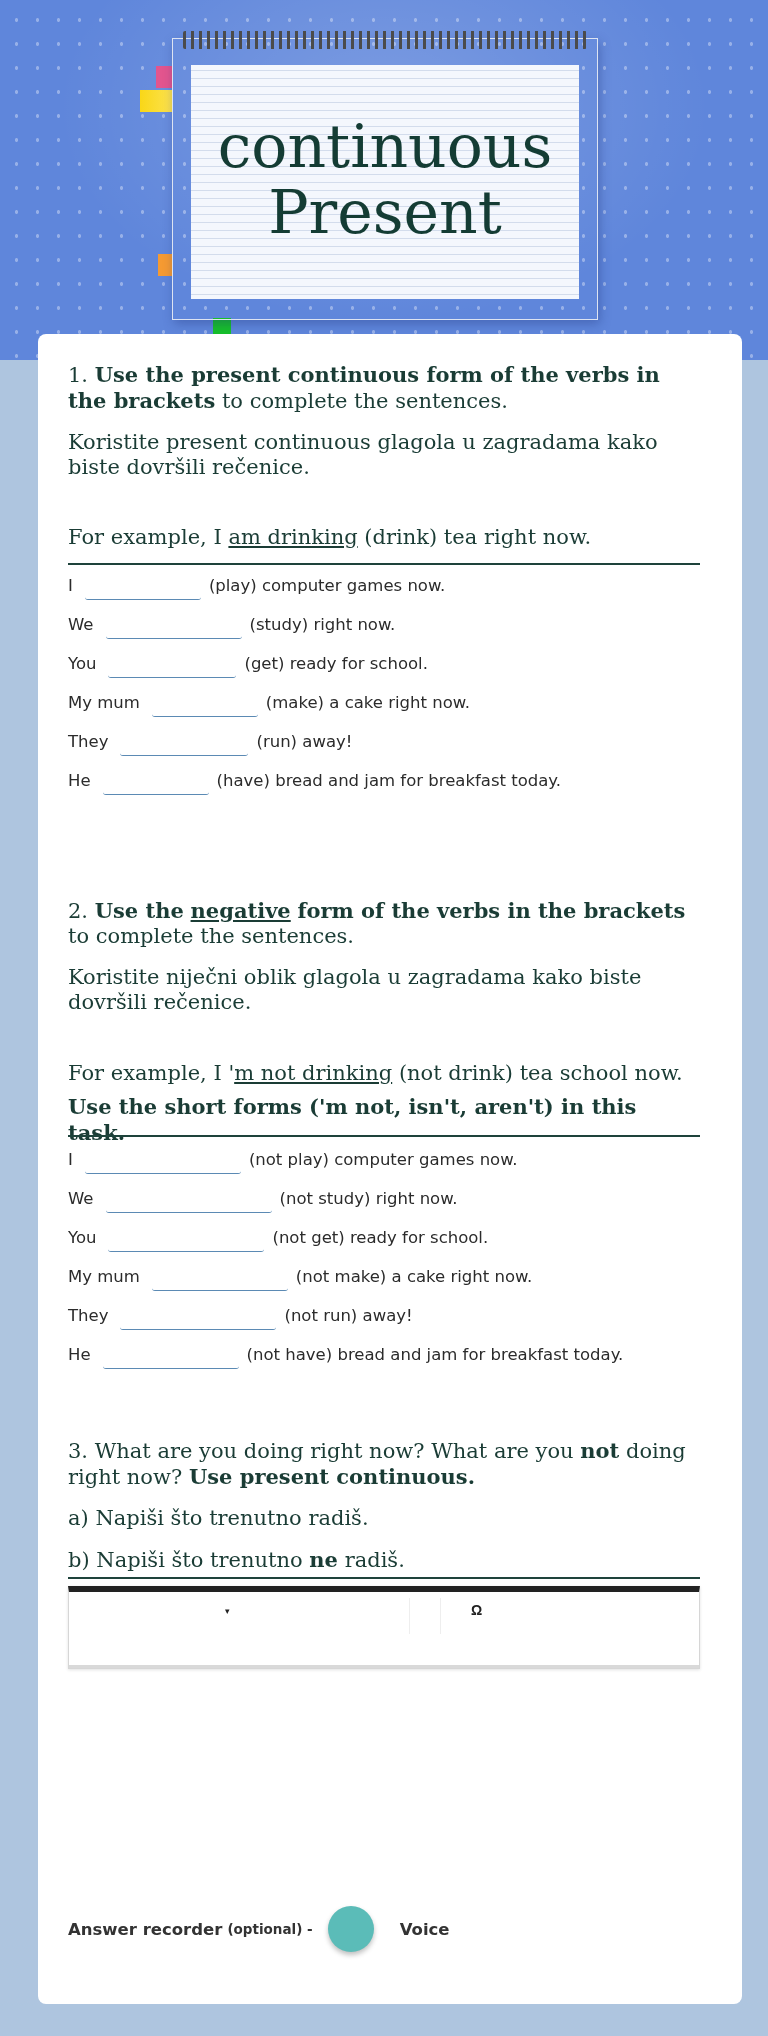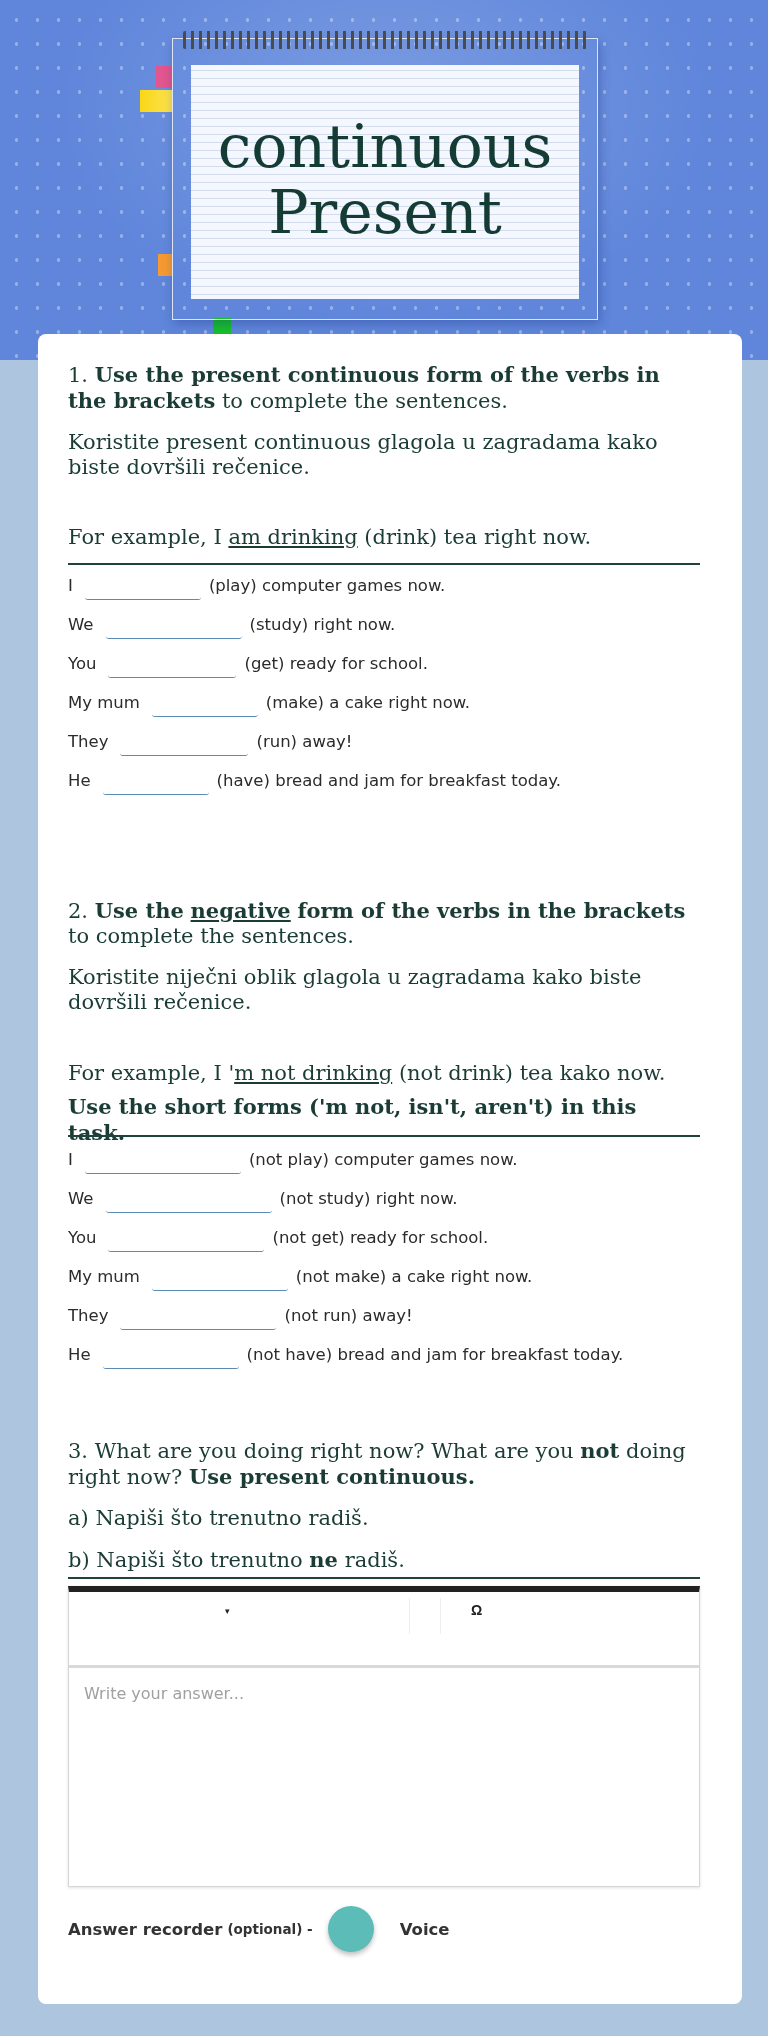--- a/index.html
+++ b/index.html
@@ -157,21 +157,21 @@
       <b>Use the</b>
       <b class="u">negative</b>
       <b>form of the verbs in the brackets</b>
       <span>to complete the sentences.</span>
     </div>
     <div class="qsub">Koristite niječni oblik glagola u zagradama kako biste dovršili rečenice.</div>
   </div>
   <div class="q serif example" style="top:726px;">
     <div>
       <span>For example, I '</span><span class="u">m not drinking</span>
-      <span>(not drink) tea kako now.</span>
+      <span>(not drink) tea school now.</span>
     </div>
     <div style="margin-top:8px;"><b>Use the short forms ('m not, isn't, aren't) in this task.</b></div>
   </div>
   <div class="q rule" style="top:801px;"></div>
   <div class="q rows" style="top:816px;">
     <div class="row">
         <span class="subj">I</span>
         <span class="blank" style="width:156px"></span>
         <span>(not play) computer games now.</span>
       </div>
@@ -218,21 +218,20 @@
   </div>
   <div class="q rule" style="top:1243px; height:1.5px;"></div>
 
   <div class="editor" style="top:1252px;">
     <div class="toolbar">
       <span class="tb-arrow">▾</span>
       <span class="tb-sep" style="left:340px;"></span>
       <span class="tb-sep" style="left:371px;"></span>
       <span class="tb-omega">Ω</span>
     </div>
-    <div class="answer">Write your answer...</div>
   </div>
 
   <div class="recorder">
     <span class="rec-label">Answer recorder</span>
     <span class="rec-opt">(optional) -</span>
     <span class="rec-btn"></span>
     <span class="rec-voice">Voice</span>
   </div>
 </div>
 

